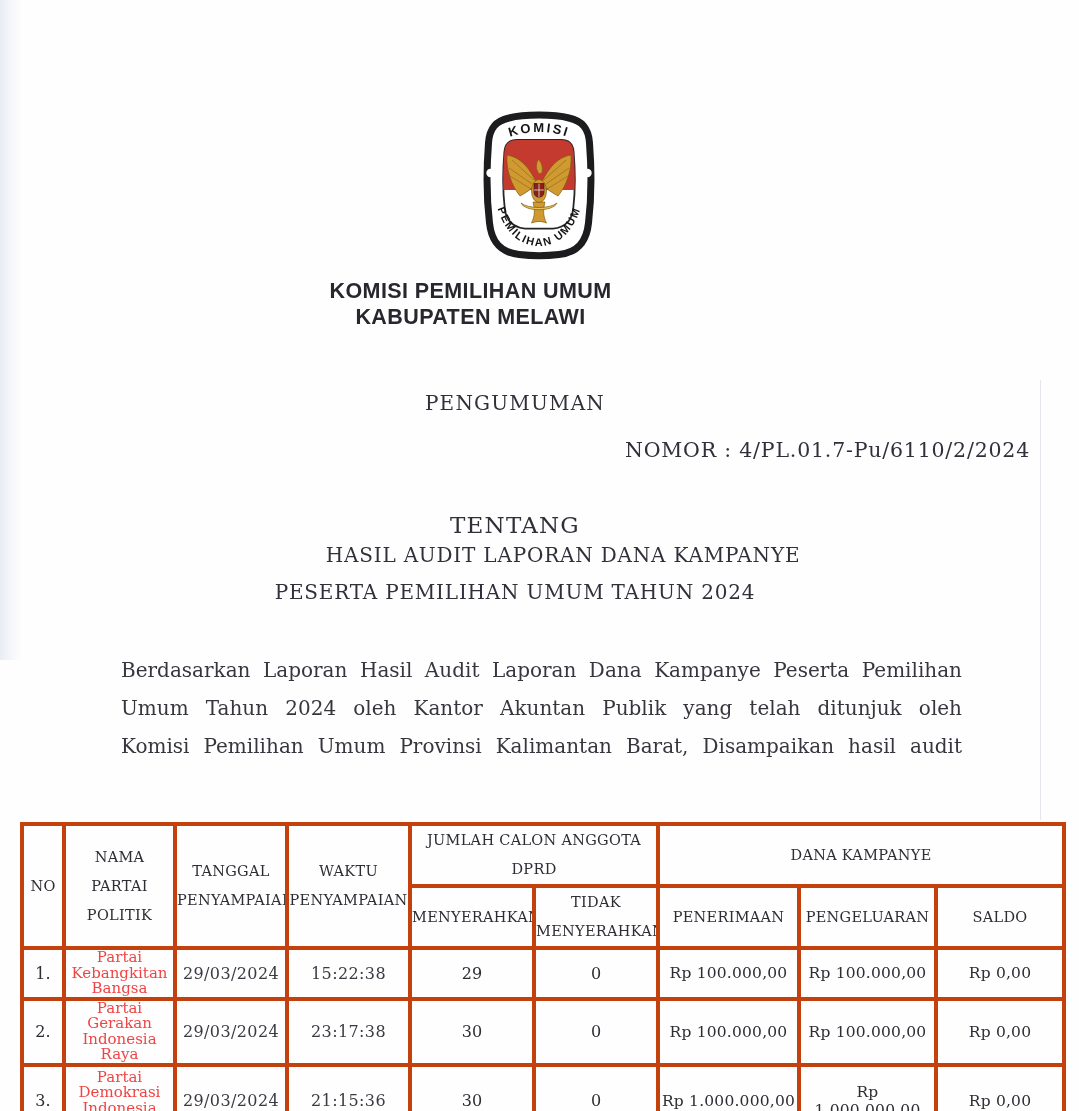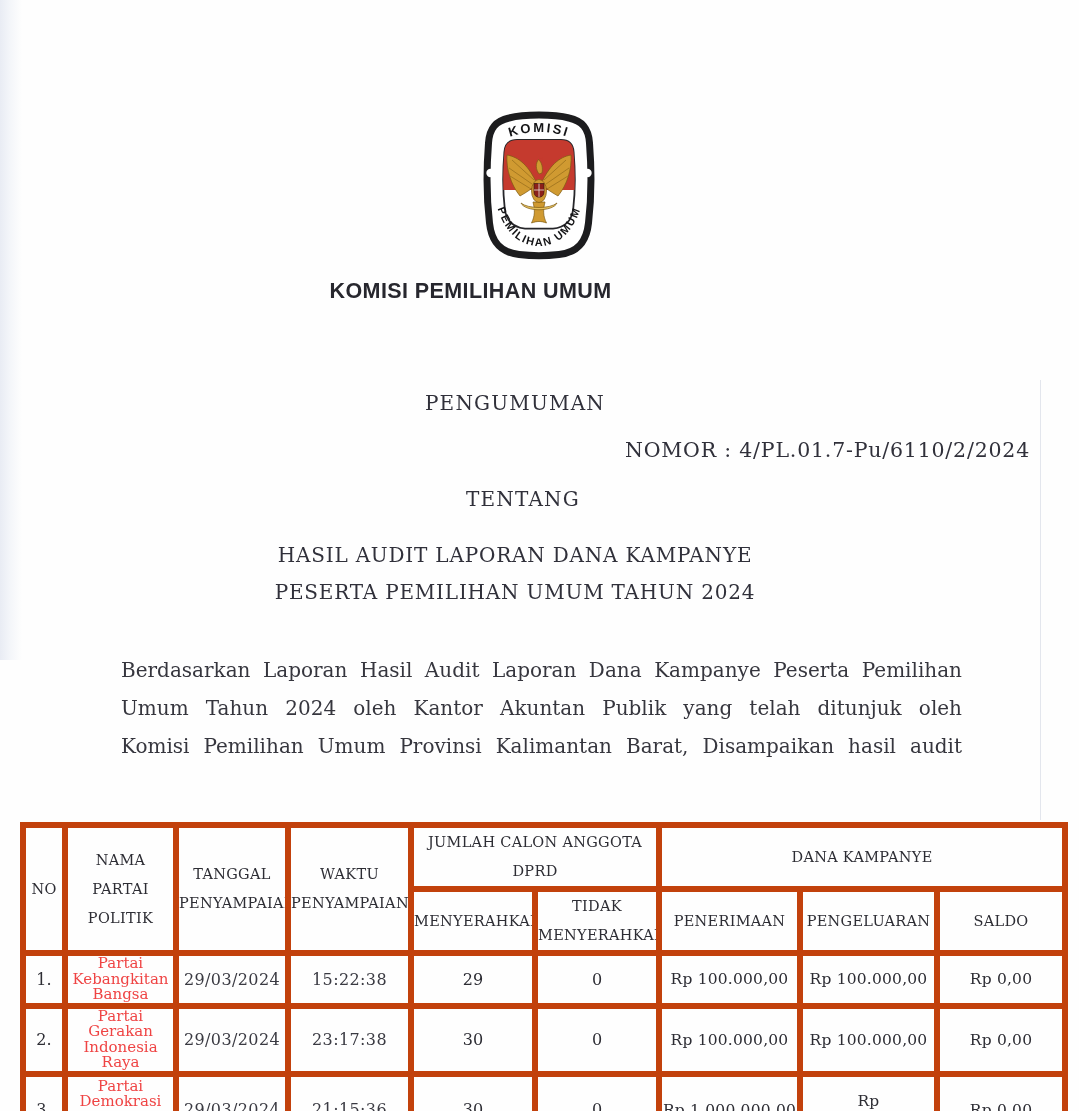--- a/index.html
+++ b/index.html
@@ -28,36 +28,36 @@
     position:absolute;left:0;top:278px;width:941px;
     text-align:center;
     font-family:"Liberation Sans", sans-serif;
     font-weight:600;
     font-size:21.5px;line-height:26px;
     color:#27272e;letter-spacing:.4px;
   }
   .cline{position:absolute;left:0;width:1030px;text-align:center;color:#30303a;}
   .t-pengumuman{top:391px;font-size:20px;letter-spacing:1.2px;}
   .t-nomor{top:438px;font-size:20.5px;letter-spacing:.8px;text-align:right;}
-  .t-tentang{top:487px;font-size:20px;letter-spacing:1.2px;margin-left:8px;}
-  .t-subj1{top:543px;font-size:20px;letter-spacing:.8px;}
+  .t-tentang{top:512px;font-size:23px;letter-spacing:1.2px;}
+  .t-subj1{top:543px;font-size:20px;letter-spacing:.8px;padding-left:48px;}
   .t-subj2{top:580px;font-size:20px;letter-spacing:.8px;}
   .para{
     position:absolute;left:121px;top:651px;width:841px;
     font-size:20px;line-height:38px;color:#36363e;
   }
   .para .jline{text-align:justify;text-align-last:justify;}
   .para .lline{text-align:left;}
   table.audit{
     position:absolute;left:20px;top:822px;width:1042px;
     border-collapse:collapse;table-layout:fixed;
     font-family:"DejaVu Serif", serif;color:#2d2d34;
   }
   table.audit th, table.audit td{
-    border:6px solid #c2410c;
+    border:4px solid #c2410c;
     vertical-align:middle;text-align:center;
     padding:0;overflow:hidden;
   }
   table.audit th{
     font-weight:normal;font-size:14.5px;line-height:29px;
     letter-spacing:.3px;white-space:pre-line;
   }
   tr.hrow-a{height:59px;}
   tr.hrow-b{height:61px;}
   tr.drow-1{height:48px;}
@@ -125,20 +125,21 @@
         <textPath href="#topArc" startOffset="50%" text-anchor="middle">KOMISI</textPath>
       </text>
       <text font-family="Liberation Sans, sans-serif" font-size="11" font-weight="bold" letter-spacing="1.6" fill="#141416">
         <textPath href="#bottomArc" startOffset="50%" text-anchor="middle">PEMILIHAN UMUM</textPath>
       </text>
     </svg>
   </div>
 
   <div class="org-name">
     <div>KOMISI PEMILIHAN UMUM</div>
+    <div>KABUPATEN MELAWI</div>
   </div>
 
   <div class="cline t-pengumuman">PENGUMUMAN</div>
   <div class="cline t-nomor">NOMOR : 4/PL.01.7-Pu/6110/2/2024</div>
   <div class="cline t-tentang">TENTANG</div>
   <div class="cline t-subj1">HASIL AUDIT LAPORAN DANA KAMPANYE</div>
   <div class="cline t-subj2">PESERTA PEMILIHAN UMUM TAHUN 2024</div>
 
   <div class="para">
     <div class="jline">Berdasarkan Laporan Hasil Audit Laporan Dana Kampanye Peserta Pemilihan</div>

